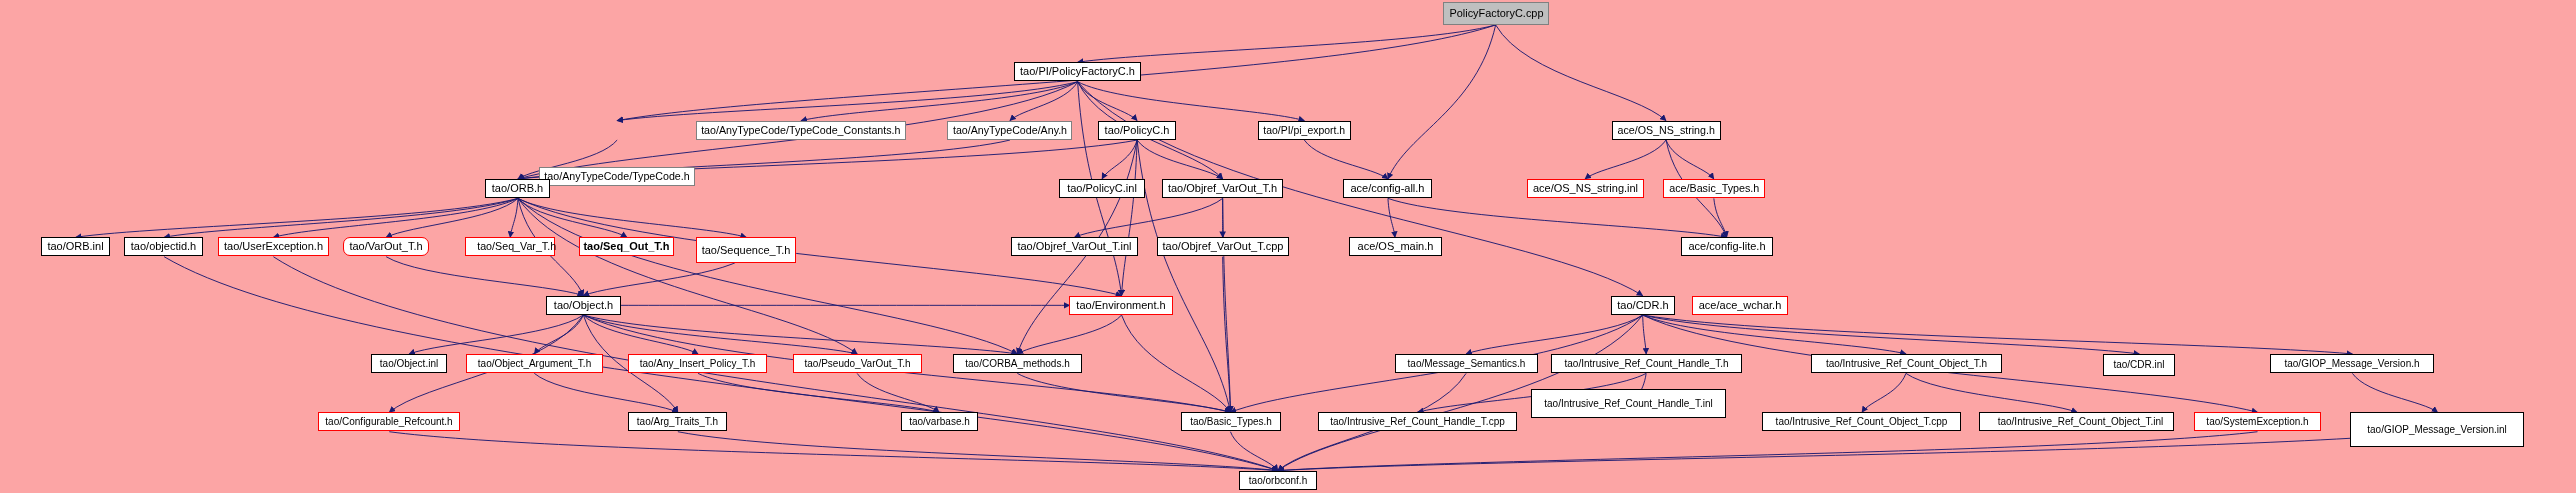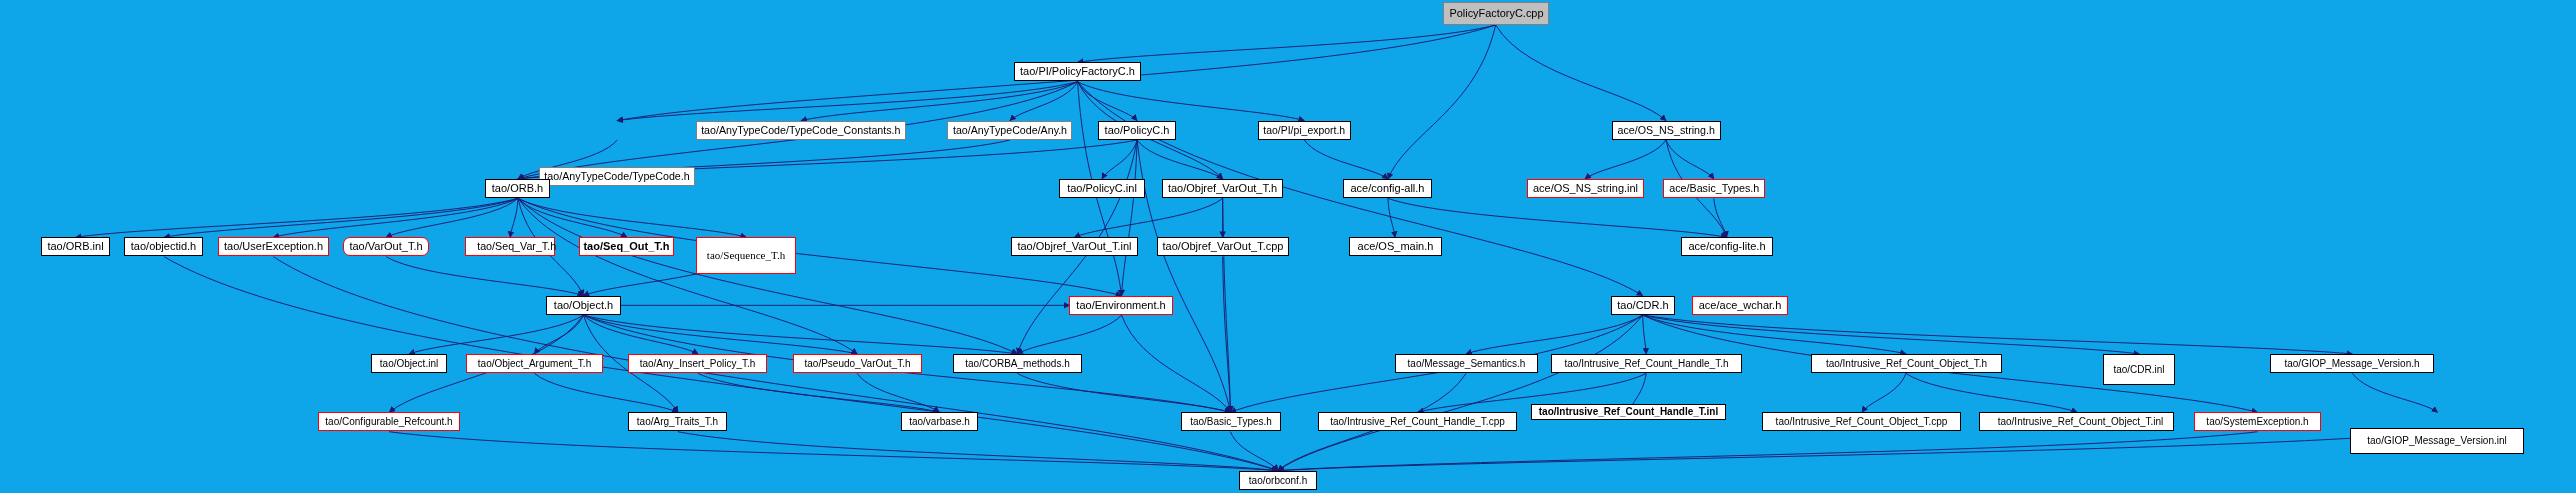--- a/index.html
+++ b/index.html
@@ -4,21 +4,21 @@
 <style>
   html, body {
     margin: 0;
     padding: 0;
     background: #ffffff;
   }
   #graph {
     position: relative;
     width: 2576px;
     height: 494px;
-    background: #0ea5e9;
+    background: #fca5a5;
     font-family: "Liberation Sans", sans-serif;
     overflow: hidden;
   }
   #edges {
     position: absolute;
     left: 0; top: 0;
     width: 2576px;
     height: 494px;
     pointer-events: none;
   }
@@ -198,21 +198,21 @@
     </div>
     <div class="node red" style="left: 343px; top: 237px; width: 86px; height: 19.4px; border-radius: 7px;">
       <span class="lbl" style="font-size: 11px;">tao/VarOut_T.h</span>
     </div>
     <div class="node red" style="left: 465px; top: 237px; width: 90px; height: 19.4px; padding-left: 14px;">
       <span class="lbl" style="font-size: 11px; transform: scaleX(0.972973);">tao/Seq_Var_T.h</span>
     </div>
     <div class="node red" style="left: 579px; top: 237px; width: 95px; height: 19.4px;">
       <span class="lbl" style="font-size: 11px; font-weight: bold;">tao/Seq_Out_T.h</span>
     </div>
-    <div class="node red" style="left: 696px; top: 237px; width: 100px; height: 37px; font-family: Liberation Serif, serif;">
+    <div class="node red" style="left: 696px; top: 237px; width: 100px; height: 26px;">
       <span class="lbl" style="font-size: 11px;">tao/Sequence_T.h</span>
     </div>
     <div class="node black" style="left: 1011px; top: 237px; width: 127px; height: 19.4px;">
       <span class="lbl" style="font-size: 11px;">tao/Objref_VarOut_T.inl</span>
     </div>
     <div class="node black" style="left: 1157px; top: 237px; width: 132px; height: 19.4px;">
       <span class="lbl" style="font-size: 11px;">tao/Objref_VarOut_T.cpp</span>
     </div>
     <div class="node black" style="left: 1349px; top: 237px; width: 93px; height: 19.4px;">
       <span class="lbl" style="font-size: 11px;">ace/OS_main.h</span>
@@ -249,53 +249,53 @@
     </div>
     <div class="node black" style="left: 1395px; top: 354px; width: 143px; height: 19.4px;">
       <span class="lbl" style="font-size: 10px;">tao/Message_Semantics.h</span>
     </div>
     <div class="node black" style="left: 1551px; top: 354px; width: 191px; height: 19.4px;">
       <span class="lbl" style="font-size: 10px;">tao/Intrusive_Ref_Count_Handle_T.h</span>
     </div>
     <div class="node black" style="left: 1811px; top: 354px; width: 191px; height: 19.4px;">
       <span class="lbl" style="font-size: 10px;">tao/Intrusive_Ref_Count_Object_T.h</span>
     </div>
-    <div class="node black" style="left: 2103px; top: 354px; width: 72px; height: 31px;">
+    <div class="node black" style="left: 2103px; top: 354px; width: 72px; height: 22px;">
       <span class="lbl" style="font-size: 10px;">tao/CDR.inl</span>
     </div>
     <div class="node black" style="left: 2270px; top: 354px; width: 164px; height: 19.4px;">
       <span class="lbl" style="font-size: 10px;">tao/GIOP_Message_Version.h</span>
     </div>
     <div class="node red" style="left: 318px; top: 412px; width: 142px; height: 19.4px;">
       <span class="lbl" style="font-size: 10px;">tao/Configurable_Refcount.h</span>
     </div>
     <div class="node black" style="left: 628px; top: 412px; width: 99px; height: 19.4px;">
       <span class="lbl" style="font-size: 10px;">tao/Arg_Traits_T.h</span>
     </div>
     <div class="node black" style="left: 901px; top: 412px; width: 77px; height: 19.4px;">
       <span class="lbl" style="font-size: 10px;">tao/varbase.h</span>
     </div>
     <div class="node black" style="left: 1181px; top: 412px; width: 100px; height: 19.4px;">
       <span class="lbl" style="font-size: 10px;">tao/Basic_Types.h</span>
     </div>
     <div class="node black" style="left: 1318px; top: 412px; width: 199px; height: 19.4px;">
       <span class="lbl" style="font-size: 10px;">tao/Intrusive_Ref_Count_Handle_T.cpp</span>
     </div>
-    <div class="node black" style="left: 1531px; top: 404px; width: 195px; height: 16px; font-weight: bold;">
+    <div class="node black" style="left: 1531px; top: 389px; width: 195px; height: 29px;">
       <span class="lbl" style="font-size: 10px;">tao/Intrusive_Ref_Count_Handle_T.inl</span>
     </div>
     <div class="node black" style="left: 1762px; top: 412px; width: 199px; height: 19.4px;">
       <span class="lbl" style="font-size: 10px;">tao/Intrusive_Ref_Count_Object_T.cpp</span>
     </div>
     <div class="node black" style="left: 1979px; top: 412px; width: 195px; height: 19.4px;">
       <span class="lbl" style="font-size: 10px; margin-left: 8px;">tao/Intrusive_Ref_Count_Object_T.inl</span>
     </div>
     <div class="node red" style="left: 2194px; top: 412px; width: 127px; height: 19.4px;">
       <span class="lbl" style="font-size: 10px;">tao/SystemException.h</span>
     </div>
-    <div class="node black" style="left: 2350px; top: 428px; width: 174px; height: 26px;">
+    <div class="node black" style="left: 2350px; top: 412px; width: 174px; height: 35px;">
       <span class="lbl" style="font-size: 10px;">tao/GIOP_Message_Version.inl</span>
     </div>
     <div class="node black" style="left: 1239px; top: 471px; width: 78px; height: 19.4px;">
       <span class="lbl" style="font-size: 10px;">tao/orbconf.h</span>
     </div>
   </div>
 
 
 </body></html>

